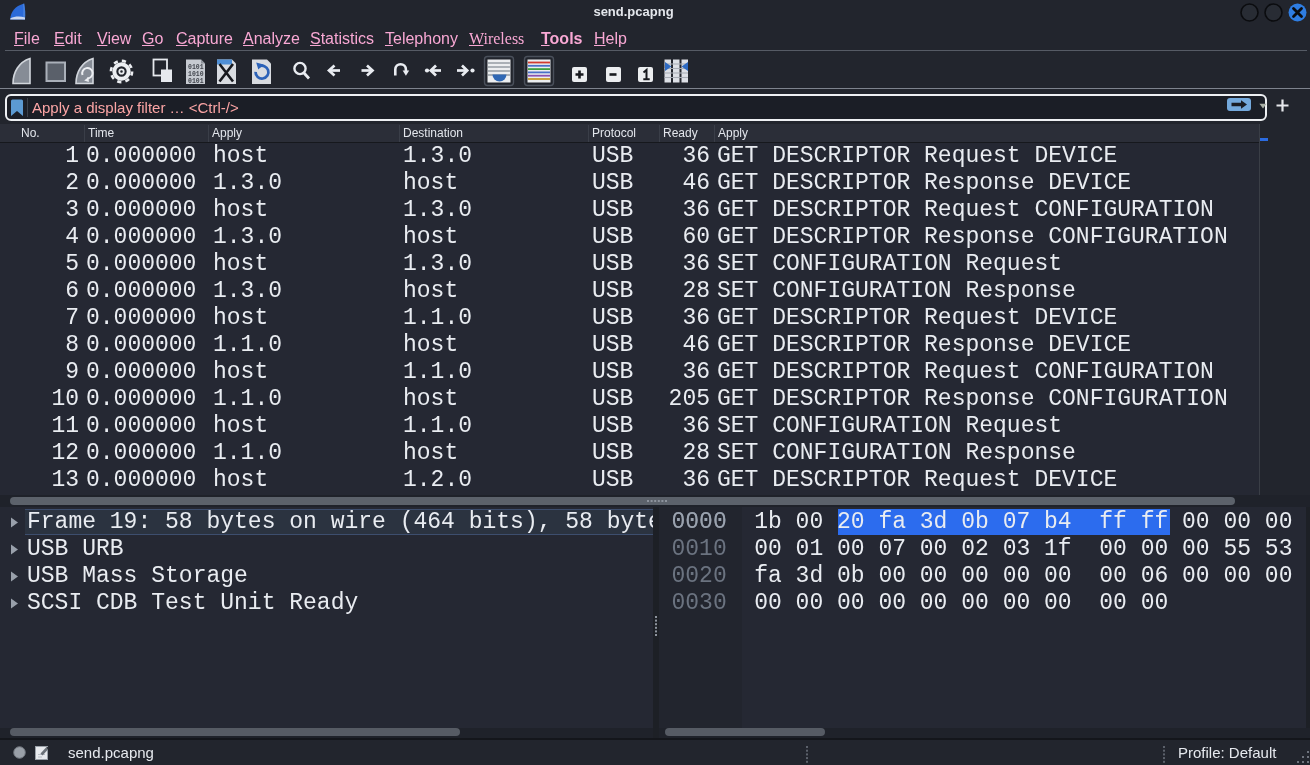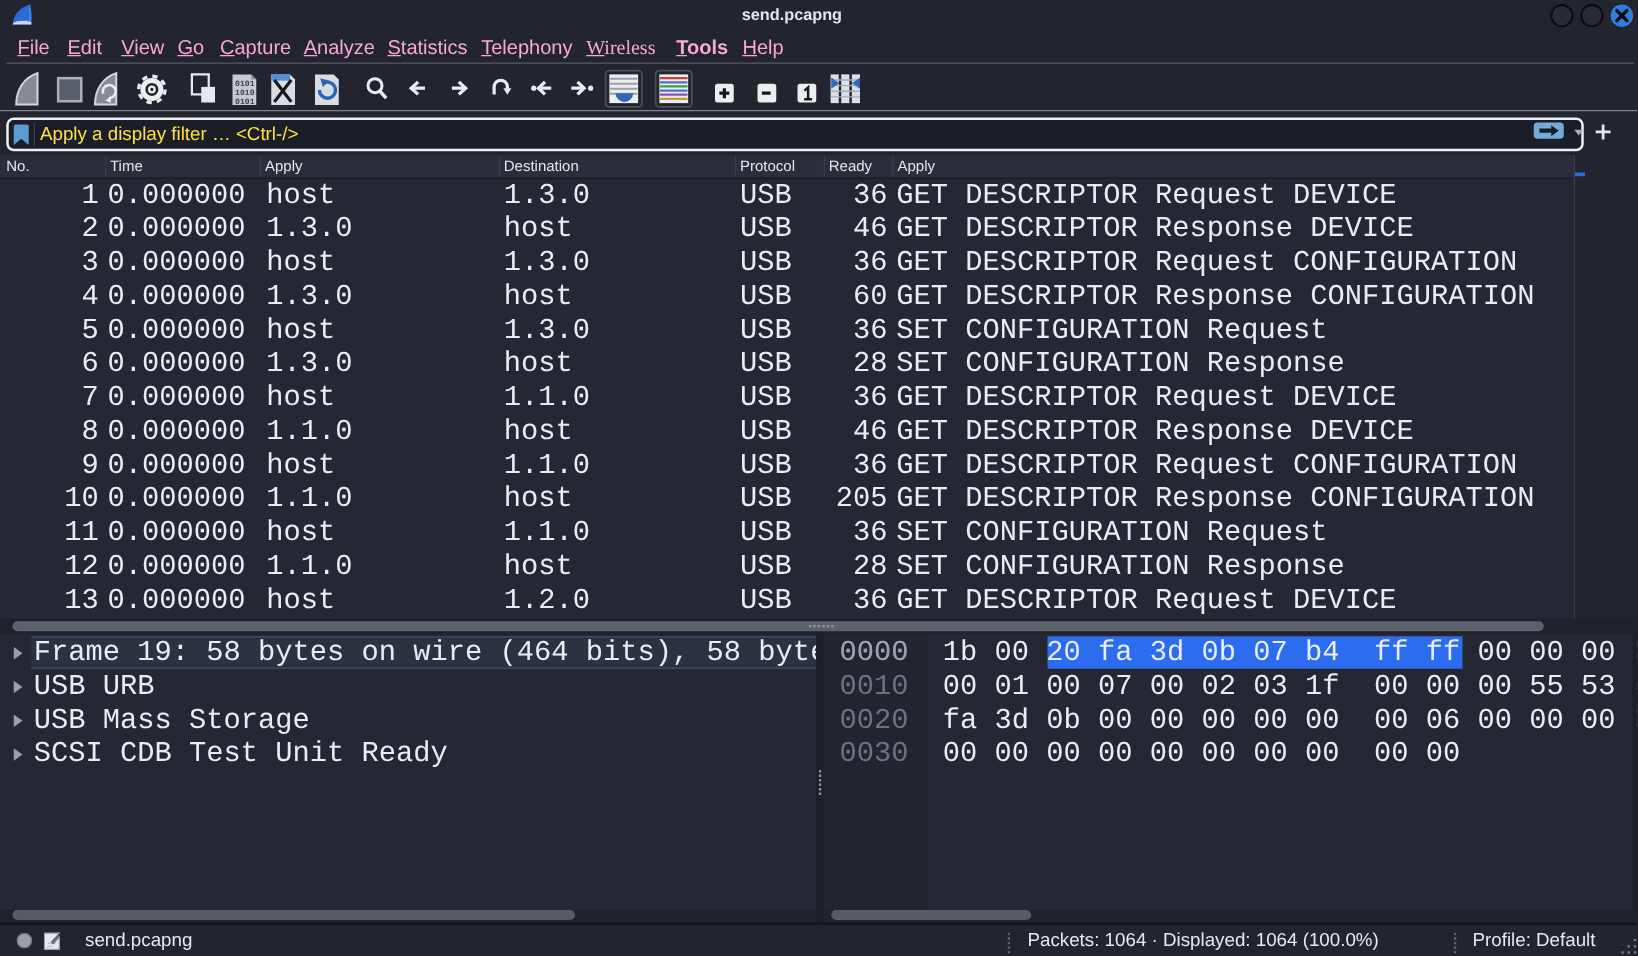--- a/index.html
+++ b/index.html
@@ -142,36 +142,36 @@
     <path d="M688 7 L681.5 11.5 L688 16 Z" fill="#2e6ac2"></path>
   </svg>
   <div class="abs" style="left:0;top:88px;width:1310px;height:1px;background:#7e838d;"></div>
 
   <div class="abs" style="left:5px;top:94px;width:1262px;height:27px;background:#1b1e26;
        border:2px solid #eef0f3;border-radius:6px;box-sizing:border-box;"></div>
   <svg class="abs" style="left:10px;top:99px;" width="14" height="18" viewBox="0 0 14 18">
     <path d="M1 2 Q1 0.5 2.5 0.5 L11.5 0.5 Q13 0.5 13 2 L13 17 L7 12 L1 17 Z" fill="#5c9ad2"></path>
   </svg>
   <div class="abs" style="left:27px;top:98px;width:1px;height:19px;background:#3b404a;"></div>
-  <div class="abs" style="left:32px;top:94px;height:27px;line-height:27px;font-size:15px;color:#fde047;">Apply a display filter …  &lt;Ctrl-/&gt;</div>
+  <div class="abs" style="left:32px;top:94px;height:27px;line-height:27px;font-size:15px;color:#fca5a5;">Apply a display filter …  &lt;Ctrl-/&gt;</div>
   <div class="abs" style="left:1227px;top:98px;width:24px;height:13px;background:#74a9dc;border-radius:3px;"></div>
   <svg class="abs" style="left:1229.5px;top:100px;" width="19" height="9" viewBox="0 0 19 9">
     <path d="M1.5 2.8 L11 2.8 L11 0.2 L17 4.5 L11 8.8 L11 6.2 L1.5 6.2 Z" fill="#1a1d24"></path>
   </svg>
   <svg class="abs" style="left:1258.5px;top:102.5px;" width="8" height="6" viewBox="0 0 8 6">
     <path d="M0.4 0.8 L7.6 0.8 L4 5.4 Z" fill="#aab0a6"></path>
   </svg>
   <svg class="abs" style="left:1275.5px;top:98.5px;" width="13" height="13" viewBox="0 0 13 13">
     <path d="M6.5 0.5 L6.5 12.5 M0.5 6.5 L12.5 6.5" stroke="#e6e8ec" stroke-width="2.2"></path>
   </svg>
 
   <div class="abs" style="left:0;top:124px;width:1259px;height:371px;background:#252833;"></div>
 
   <div class="abs" style="left:0;top:124px;width:1259px;height:19px;background:#2b2e38;">
-    <span class="hdrlbl" style="left:5px;">No.</span>
+    <span class="hdrlbl" style="left:21px;">No.</span>
     <span class="hdrlbl" style="left:88px;">Time</span>
     <span class="hdrlbl" style="left:212px;">Apply</span>
     <span class="hdrlbl" style="left:403px;">Destination</span>
     <span class="hdrlbl" style="left:592px;">Protocol</span>
     <span class="hdrlbl" style="left:663px;">Ready</span>
     <span class="hdrlbl" style="left:718px;">Apply</span>
   </div>
   <div class="abs" style="left:84px;top:125px;width:1px;height:17px;background:#3a3e48;"></div>
   <div class="abs" style="left:208px;top:125px;width:1px;height:17px;background:#3a3e48;"></div>
   <div class="abs" style="left:399px;top:125px;width:1px;height:17px;background:#3a3e48;"></div>
@@ -347,21 +347,20 @@
   <div class="abs" style="left:68px;top:740px;height:25px;line-height:25px;font-size:15px;color:#e6e9ee;">send.pcapng</div>
   <svg class="abs" style="left:806px;top:746px;" width="3" height="17" viewBox="0 0 3 17">
     <g fill="#5c616b">
         <rect y="0" width="2" height="2"></rect>
         <rect y="3.7" width="2" height="2"></rect>
         <rect y="7.4" width="2" height="2"></rect>
         <rect y="11.1" width="2" height="2"></rect>
         <rect y="14.8" width="2" height="2"></rect>
       </g>
   </svg>
-  <div class="abs" style="left:822px;top:740px;height:25px;line-height:25px;font-size:15px;color:#e6e9ee;">Packets: 1064 · Displayed: 1064 (100.0%)</div>
   <svg class="abs" style="left:1163px;top:746px;" width="3" height="17" viewBox="0 0 3 17">
     <g fill="#5c616b">
         <rect y="0" width="2" height="2"></rect>
         <rect y="3.7" width="2" height="2"></rect>
         <rect y="7.4" width="2" height="2"></rect>
         <rect y="11.1" width="2" height="2"></rect>
         <rect y="14.8" width="2" height="2"></rect>
       </g>
   </svg>
   <div class="abs" style="left:1178px;top:740px;height:25px;line-height:25px;font-size:15px;color:#e6e9ee;">Profile: Default</div>

